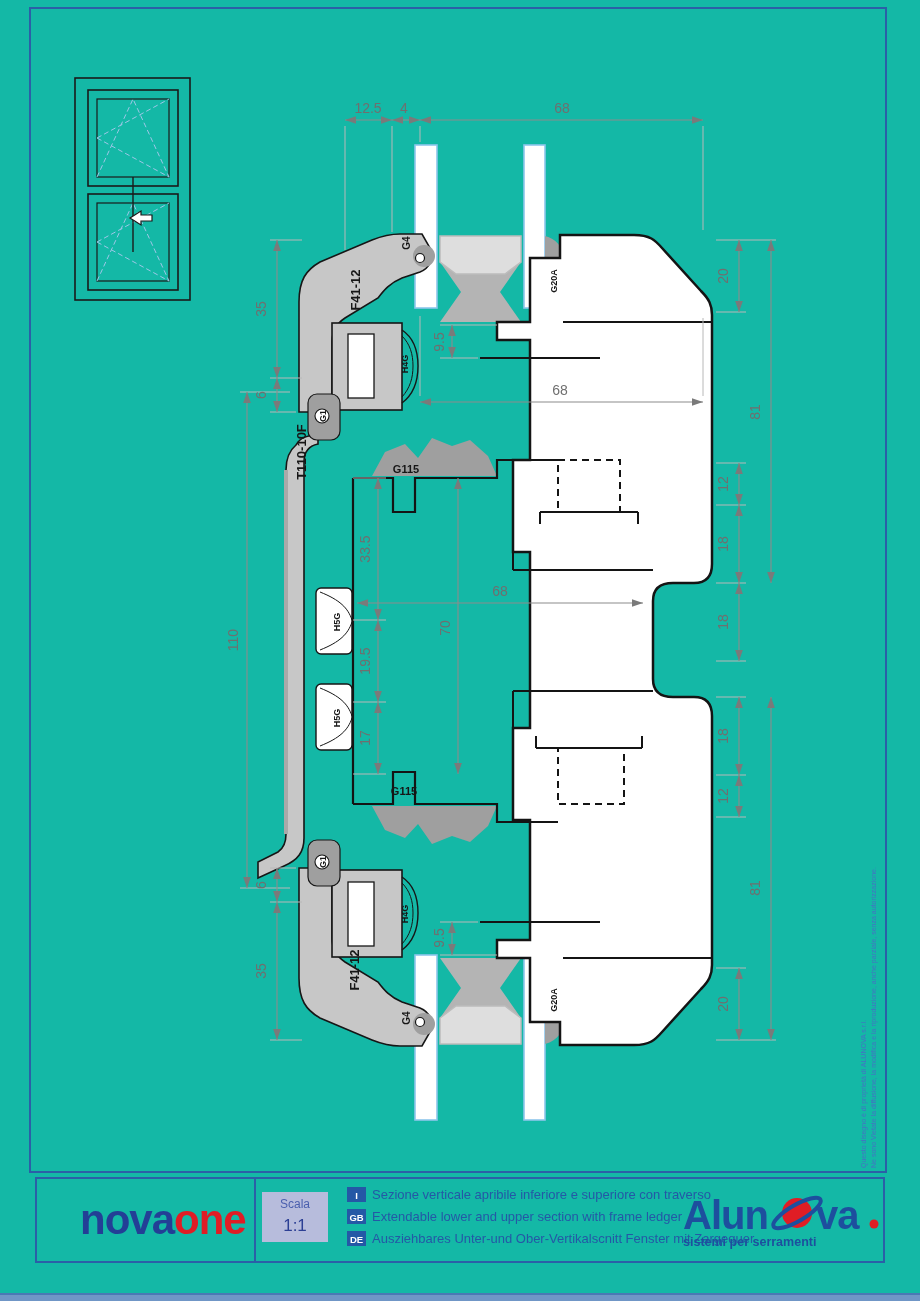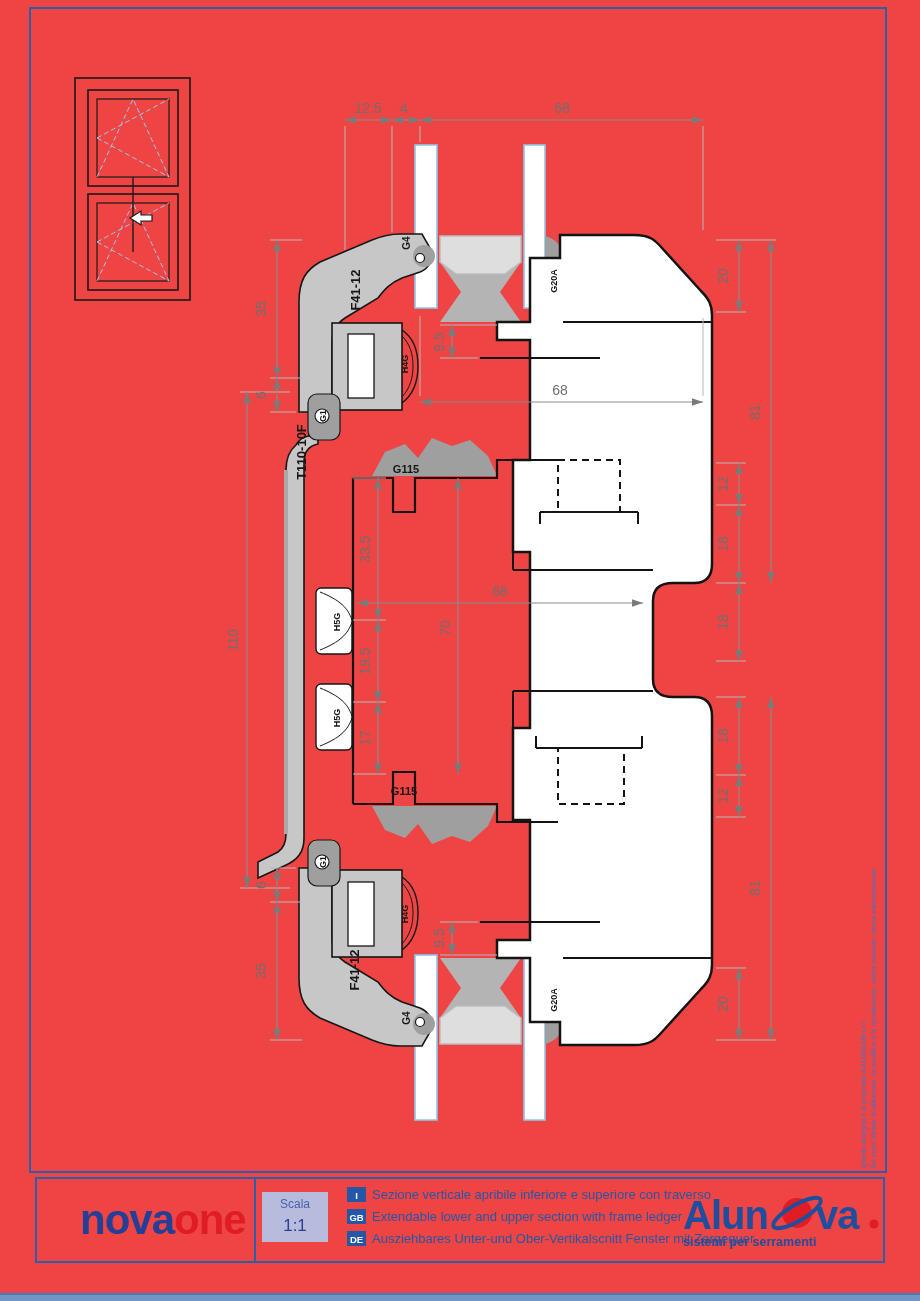--- a/index.html
+++ b/index.html
@@ -1,16 +1,16 @@
 <!DOCTYPE html>
 <html><head>
 <meta charset="utf-8">
 <style>
   html,body{margin:0;padding:0;background:#ffffff;}
-  .page{position:relative;width:920px;height:1301px;background:#ef4444;overflow:hidden;
+  .page{position:relative;width:920px;height:1301px;background:#14b8a6;overflow:hidden;
         font-family:"Liberation Sans", sans-serif;}
   svg text{font-family:"Liberation Sans", sans-serif;}
   .dimtxt{fill:#6f6f6f;font-size:14px;}
   .lbl{fill:#161616;font-weight:bold;}
   .lbl9{font-size:9px;} .lbl10{font-size:10px;} .lbl11{font-size:11px;} .lbl13{font-size:13px;}
   .desc{fill:#2458a6;font-size:13px;}
   .badge-t{fill:#ffffff;font-size:9.5px;font-weight:bold;}
   .copyr{fill:#4472c4;font-size:7px;}
 </style>
 </head>

